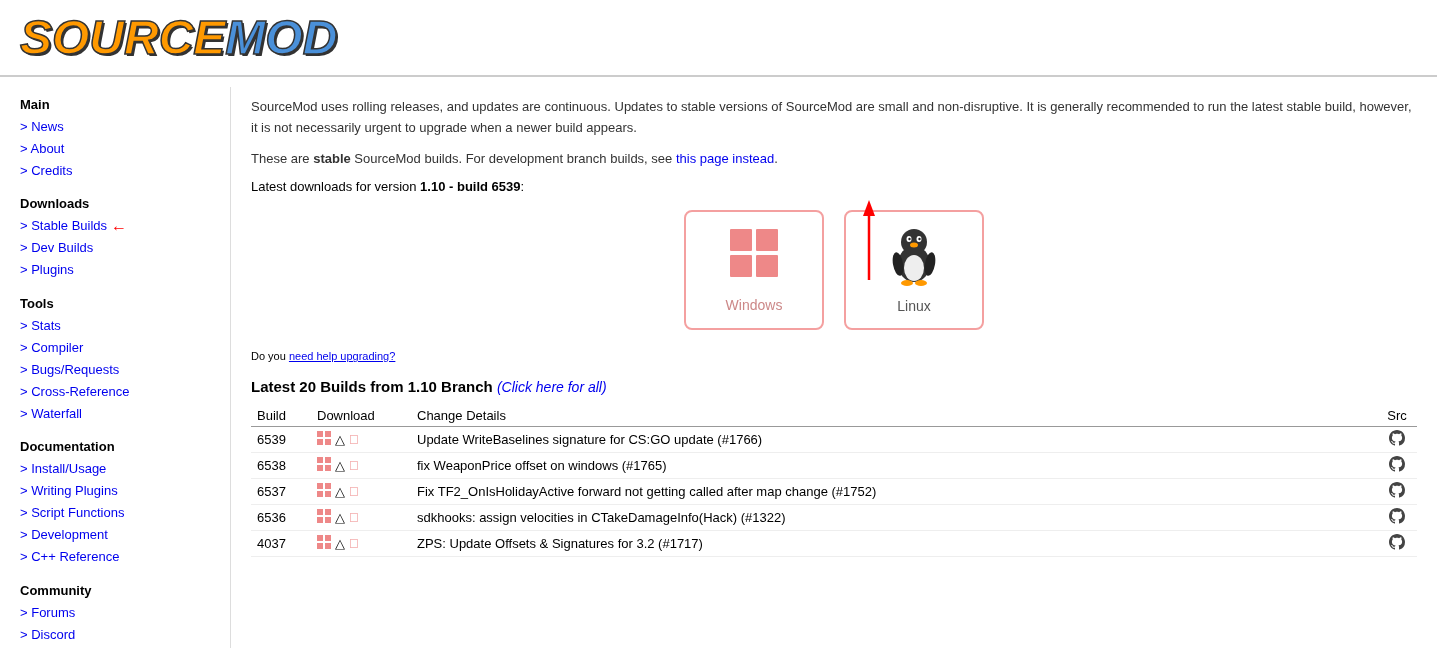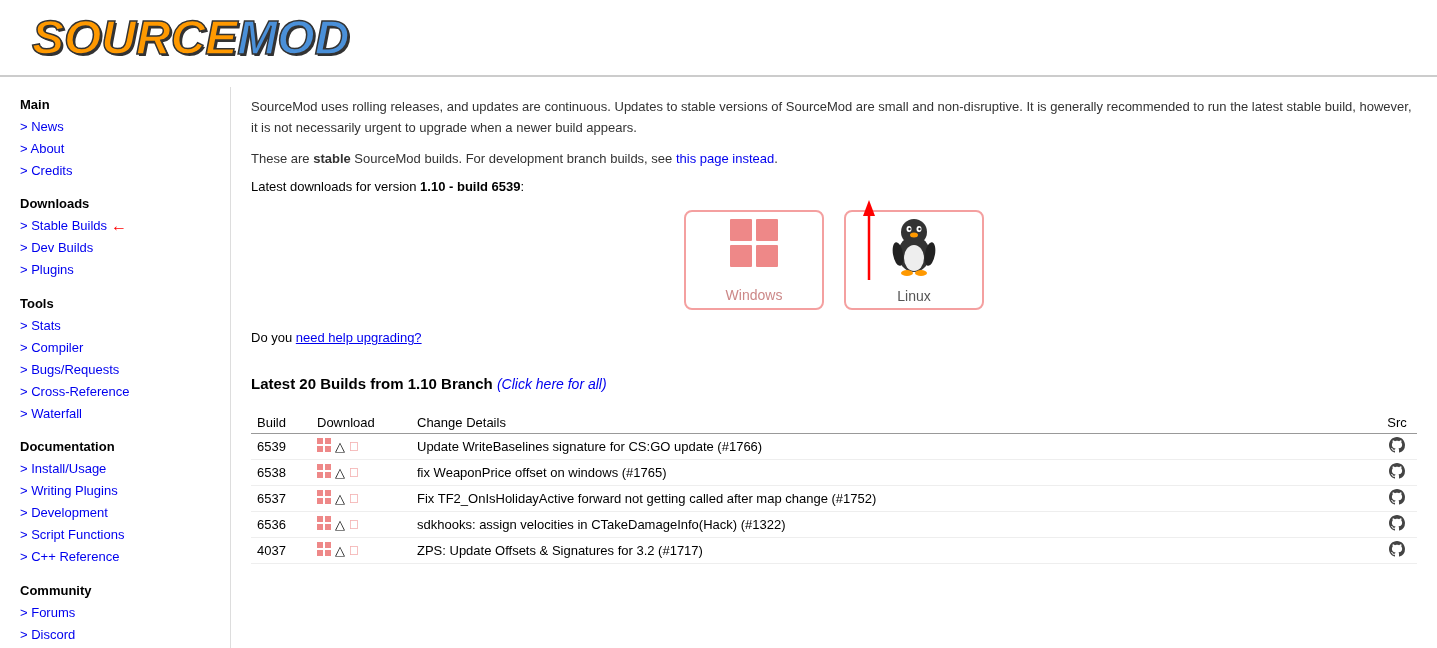--- a/index.html
+++ b/index.html
@@ -1,55 +1,55 @@
 <!DOCTYPE html>
 <html><head>
   <meta charset="utf-8">
   <style>
     * { margin: 0; padding: 0; box-sizing: border-box; }
     body { font-family: Arial, sans-serif; font-size: 13px; background: #fff; color: #000; }
 
     #header { padding: 10px 20px; border-bottom: 1px solid #ccc; background: #fff; }
     .logo-text { font-size: 48px; font-weight: 900; font-style: italic; display: inline-block; }
-    .logo-source { color: #f90; -webkit-text-stroke: 1.5px #333; text-shadow: 2px 2px 0 #333; margin-left: 12px; }
+    .logo-source { color: #f90; -webkit-text-stroke: 1.5px #333; text-shadow: 2px 2px 0 #333; }
     .logo-mod { color: #4a90d9; -webkit-text-stroke: 1.5px #333; text-shadow: 2px 2px 0 #333; }
 
     #layout { display: flex; padding: 10px 0; }
 
     #sidebar { width: 230px; min-width: 200px; padding: 10px 20px; }
     .sidebar-section-title { font-weight: bold; font-size: 13px; margin-top: 14px; margin-bottom: 4px; }
     .sidebar-section-title:first-child { margin-top: 0; }
     .sidebar-link { display: block; color: #00e; text-decoration: none; font-size: 13px; line-height: 1.7; }
 
     #main { flex: 1; padding: 10px 20px; border-left: 1px solid #ddd; }
 
     .intro-text { font-size: 13px; line-height: 1.6; margin-bottom: 10px; color: #333; }
     .intro-text a { color: #00e; text-decoration: none; }
 
     .version-line { font-size: 13px; margin-bottom: 16px; }
 
     .platform-buttons { display: flex; gap: 20px; justify-content: center; margin-bottom: 20px; }
     .platform-btn {
-      width: 140px; height: 100px;
+      width: 140px; height: 120px;
       border: 2px solid #f4a0a0;
       border-radius: 8px;
       display: flex; flex-direction: column; align-items: center; justify-content: center;
       cursor: pointer; background: #fff;
       text-decoration: none;
     }
     .platform-icon { font-size: 52px; color: #e88; margin-bottom: 6px; }
     .platform-label { color: #c88; font-size: 14px; }
 
     
     .linux-icon { font-size: 52px; color: #333; }
 
-    .help-link { font-size: 13px; margin-bottom: 30px; }
+    .help-link { font-size: 11px; margin-bottom: 16px; }
     .help-link a { color: #00e; }
 
-    .builds-title { font-weight: bold; font-size: 15px; margin-bottom: 20px; }
+    .builds-title { font-weight: bold; font-size: 15px; margin-bottom: 10px; }
     .builds-title-italic { font-style: italic; color: #00e; font-weight: normal; font-size: 14px; }
     .builds-title-italic a { color: #00e; text-decoration: none; }
 
     table { width: 100%; border-collapse: collapse; font-size: 13px; }
     th { text-align: left; border-bottom: 1px solid #999; padding: 3px 6px; font-weight: normal; }
     td { padding: 3px 6px; vertical-align: middle; border-bottom: 1px solid #eee; }
     .col-build { width: 60px; }
     .col-download { width: 100px; }
     .col-change { }
     .col-src { width: 40px; text-align: center; }
@@ -94,22 +94,22 @@
     <div class="sidebar-section-title">Tools</div>
     <a class="sidebar-link" href="#">&gt; Stats</a>
     <a class="sidebar-link" href="#">&gt; Compiler</a>
     <a class="sidebar-link" href="#">&gt; Bugs/Requests</a>
     <a class="sidebar-link" href="#">&gt; Cross-Reference</a>
     <a class="sidebar-link" href="#">&gt; Waterfall</a>
 
     <div class="sidebar-section-title">Documentation</div>
     <a class="sidebar-link" href="#">&gt; Install/Usage</a>
     <a class="sidebar-link" href="#">&gt; Writing Plugins</a>
+    <a class="sidebar-link" href="#">&gt; Script Functions</a>
     <a class="sidebar-link" href="#">&gt; Development</a>
-    <a class="sidebar-link" href="#">&gt; Script Functions</a>
     <a class="sidebar-link" href="#">&gt; C++ Reference</a>
 
     <div class="sidebar-section-title">Community</div>
     <a class="sidebar-link" href="#">&gt; Forums</a>
     <a class="sidebar-link" href="#">&gt; Discord</a>
   </div>
 
   <div id="main">
     <p class="intro-text">SourceMod uses rolling releases, and updates are continuous. Updates to stable versions of SourceMod are small and non-disruptive. It is generally recommended to run the latest stable build, however, it is not necessarily urgent to upgrade when a newer build appears.</p>
     <p class="intro-text">

